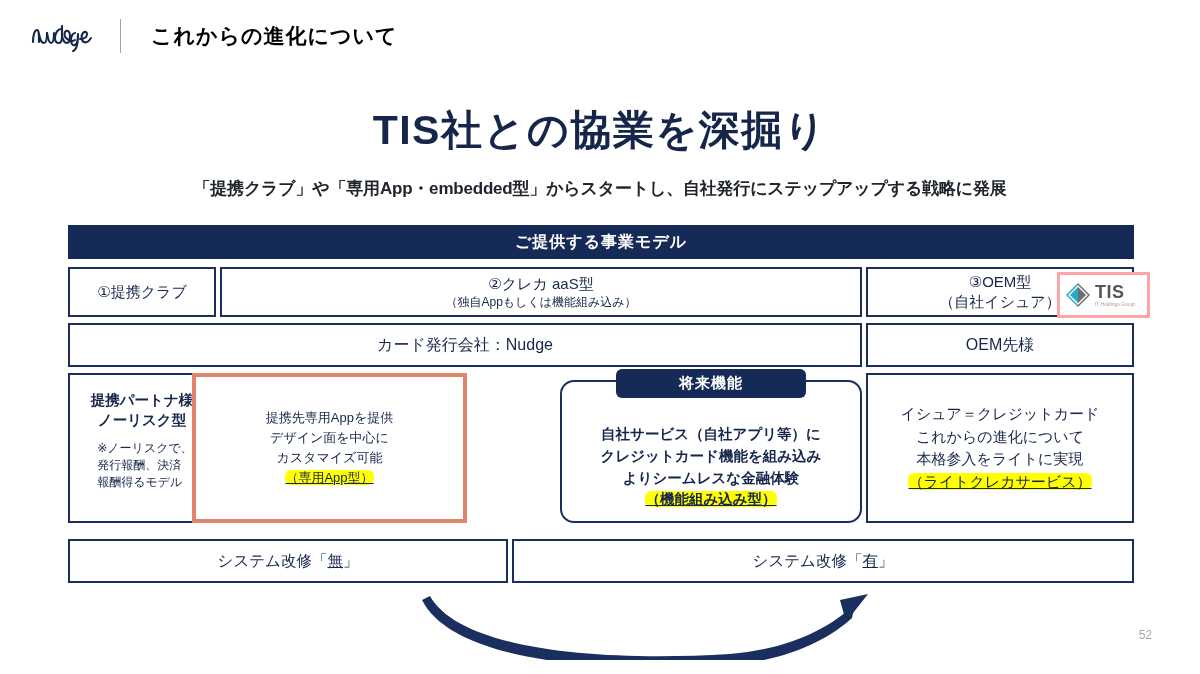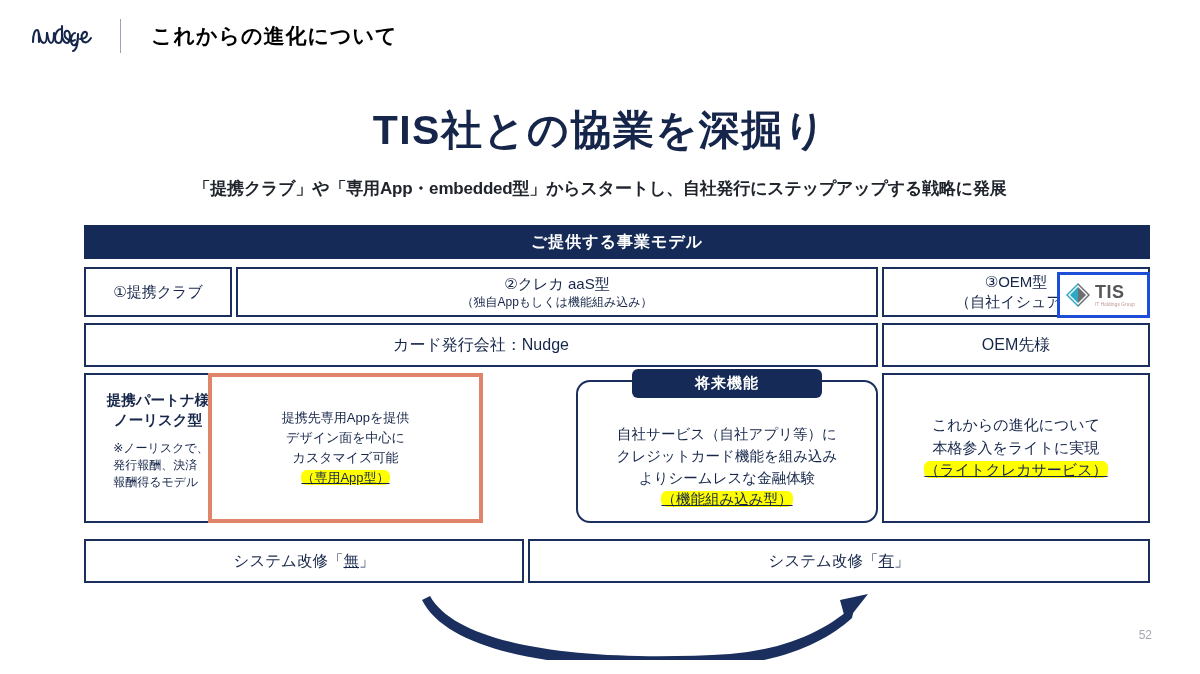--- a/index.html
+++ b/index.html
@@ -73,21 +73,20 @@
     white-space: nowrap;
   }
 
   
   .diagram {
     position: absolute;
     left: 68px;
     top: 225px;
     width: 1018px;
     height: 365px;
-    margin-left: 16px;
   }
 
   .band {
     position: absolute;
     left: 0; top: 0;
     width: 1066px;
     height: 34px;
     background: #152a56;
     color: #ffffff;
     font-size: 16px;
@@ -174,20 +173,21 @@
     border-radius: 14px;
     background: #ffffff;
     display: flex;
     align-items: flex-end;
     justify-content: center;
     padding-bottom: 10px;
     text-align: center;
     font-size: 14.5px;
     line-height: 1.5;
     color: #16264a;
+    font-weight: bold;
   }
   .future-badge {
     position: absolute;
     left: 548px;
     top: 144px;
     width: 190px;
     height: 29px;
     background: #152a56;
     border-radius: 6px;
     color: #ffffff;
@@ -213,21 +213,21 @@
   .ul { text-decoration: underline; text-underline-offset: 1px; }
 
   
   .tis-badge {
     position: absolute;
     left: 1057px;
     top: 272px;
     width: 93px;
     height: 46px;
     box-sizing: border-box;
-    border: 3px solid #1d4ed8;
+    border: 3px solid #fca5a5;
     background: #ffffff;
     display: flex;
     align-items: center;
     gap: 4px;
     padding-left: 5px;
   }
   .tis-text {
     display: flex;
     flex-direction: column;
     line-height: 1;
@@ -335,20 +335,21 @@
     <div>
       <div>自社サービス（自社アプリ等）に</div>
       <div>クレジットカード機能を組み込み</div>
       <div>よりシームレスな金融体験</div>
       <div><span class="hl">（機能組み込み型）</span></div>
     </div>
   </div>
   <div class="future-badge">将来機能</div>
 
   <div class="cell r4 c-body-oem">
+    <div>イシュア＝クレジットカード</div>
     <div>これからの進化について</div>
     <div>本格参入をライトに実現</div>
     <div><span class="hl">（ライトクレカサービス）</span></div>
   </div>
 
   <div class="cell r5 c-sys-none">
     <div>
       <span>システム改修「</span><span class="ul">無</span><span>」</span>
     </div>
   </div>

